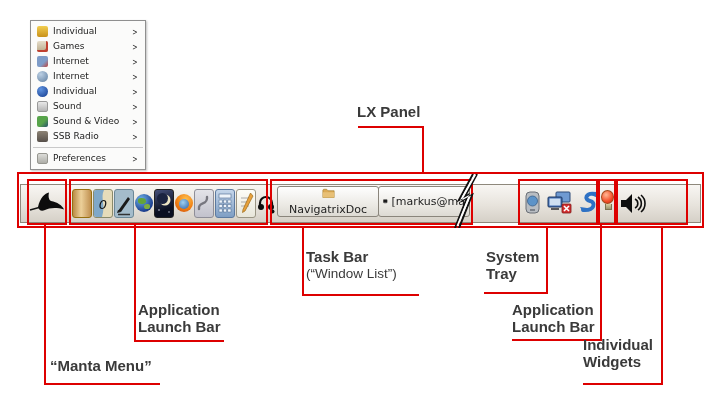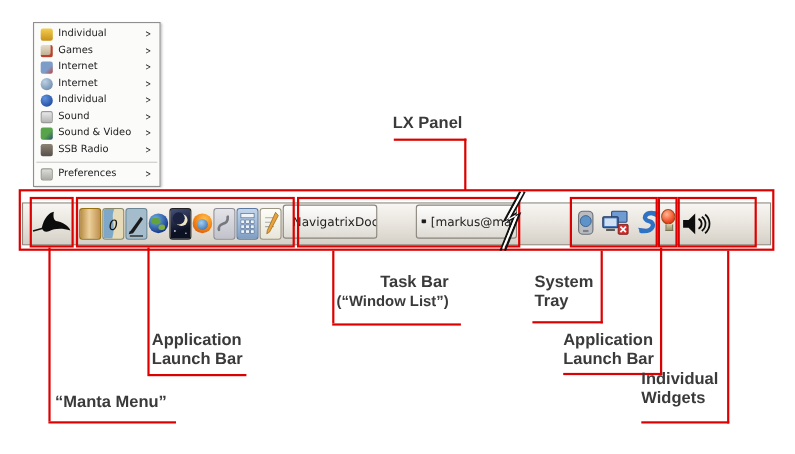--- a/index.html
+++ b/index.html
@@ -4,21 +4,21 @@
 <style>
   html,body{margin:0;padding:0;background:#fff;}
   #stage{position:relative;width:723px;height:413px;background:#ffffff;overflow:hidden;
          font-family:"DejaVu Sans",sans-serif;}
 
   
   .rbox{position:absolute;border:2px solid #dd0000;box-sizing:border-box;z-index:10;pointer-events:none;}
   .rline{position:absolute;background:#dd0000;z-index:10;}
   .lbl{position:absolute;z-index:20;font-family:"Liberation Sans",sans-serif;
        font-weight:bold;font-size:15px;line-height:17px;color:#3a3a3a;white-space:nowrap;}
-  .lbl .sub{font-weight:bold;font-size:13.5px;}
+  .lbl .sub{font-weight:normal;font-size:13.5px;}
 
   
   #panel{position:absolute;left:20px;top:184px;width:681px;height:39px;z-index:5;
          border:1px solid #8e887c;box-sizing:border-box;
          background:linear-gradient(#f8f6f3 0%,#e7e3dc 55%,#d5d0c7 100%);}
   .launchrow{position:absolute;left:72px;top:189px;display:flex;gap:1px;z-index:6;}
   .licon{width:18px;height:27px;border-radius:3px;position:relative;overflow:hidden;
          display:flex;align-items:center;justify-content:center;}
 
   .taskbtn{position:absolute;top:186px;height:31px;z-index:6;border:1px solid #8a857c;
@@ -126,21 +126,21 @@
     <div class="licon" style="background:transparent;">
       <svg width="18" height="27" viewBox="0 0 18 27">
         <path d="M3 17 v-3 a6 6 0 0 1 12 0 v3" stroke="#0d0d0d" stroke-width="2.2" fill="none"></path>
         <circle cx="4" cy="18" r="3" fill="#0d0d0d"></circle>
         <circle cx="14" cy="18" r="3" fill="#0d0d0d"></circle>
         <circle cx="15.5" cy="22.5" r="2" fill="#0d0d0d"></circle>
       </svg>
     </div>
   </div>
 
-  <div class="taskbtn" style="left:257px;width:86px;">
+  <div class="taskbtn" style="left:277px;width:102px;flex-direction:column;">
     <svg width="17" height="16" viewBox="0 0 17 16">
       <path d="M1 4 L1 14 L16 14 L16 5 L8 5 L6 3 L2 3 Z" fill="#dcab57" stroke="#9c7620" stroke-width="0.8"></path>
       <path d="M1 7 L16 7 L16 14 L1 14 Z" fill="#e8c076"></path>
     </svg>
     <span>NavigatrixDoc</span>
   </div>
   <div class="taskbtn" style="left:378px;width:92px;">
     <svg width="17" height="17" viewBox="0 0 17 17">
       <rect x="1" y="1" width="15" height="12" rx="1.5" fill="#1b1b1b" stroke="#555" stroke-width="0.8"></rect>
       <rect x="5" y="13.5" width="7" height="1.6" fill="#8c8c8c"></rect>
@@ -216,21 +216,21 @@
   <div class="rline" style="left:484px;top:292px;width:64px;height:2px;"></div>
 
   <div class="rline" style="left:600px;top:225px;width:2px;height:116px;"></div>
   <div class="rline" style="left:512px;top:339px;width:90px;height:2px;"></div>
 
   <div class="rline" style="left:661px;top:228px;width:2px;height:157px;"></div>
   <div class="rline" style="left:583px;top:383px;width:80px;height:2px;"></div>
 
   <div class="lbl" style="left:357px;top:103px;">LX Panel</div>
 
-  <div class="lbl" style="left:306px;top:248px;text-align:right;">
+  <div class="lbl" style="left:306px;top:248px;">
     <div>Task Bar</div>
     <div class="sub">(“Window List”)</div>
   </div>
 
   <div class="lbl" style="left:486px;top:248px;">
     <div>System</div>
     <div>Tray</div>
   </div>
 
   <div class="lbl" style="left:138px;top:301px;">

